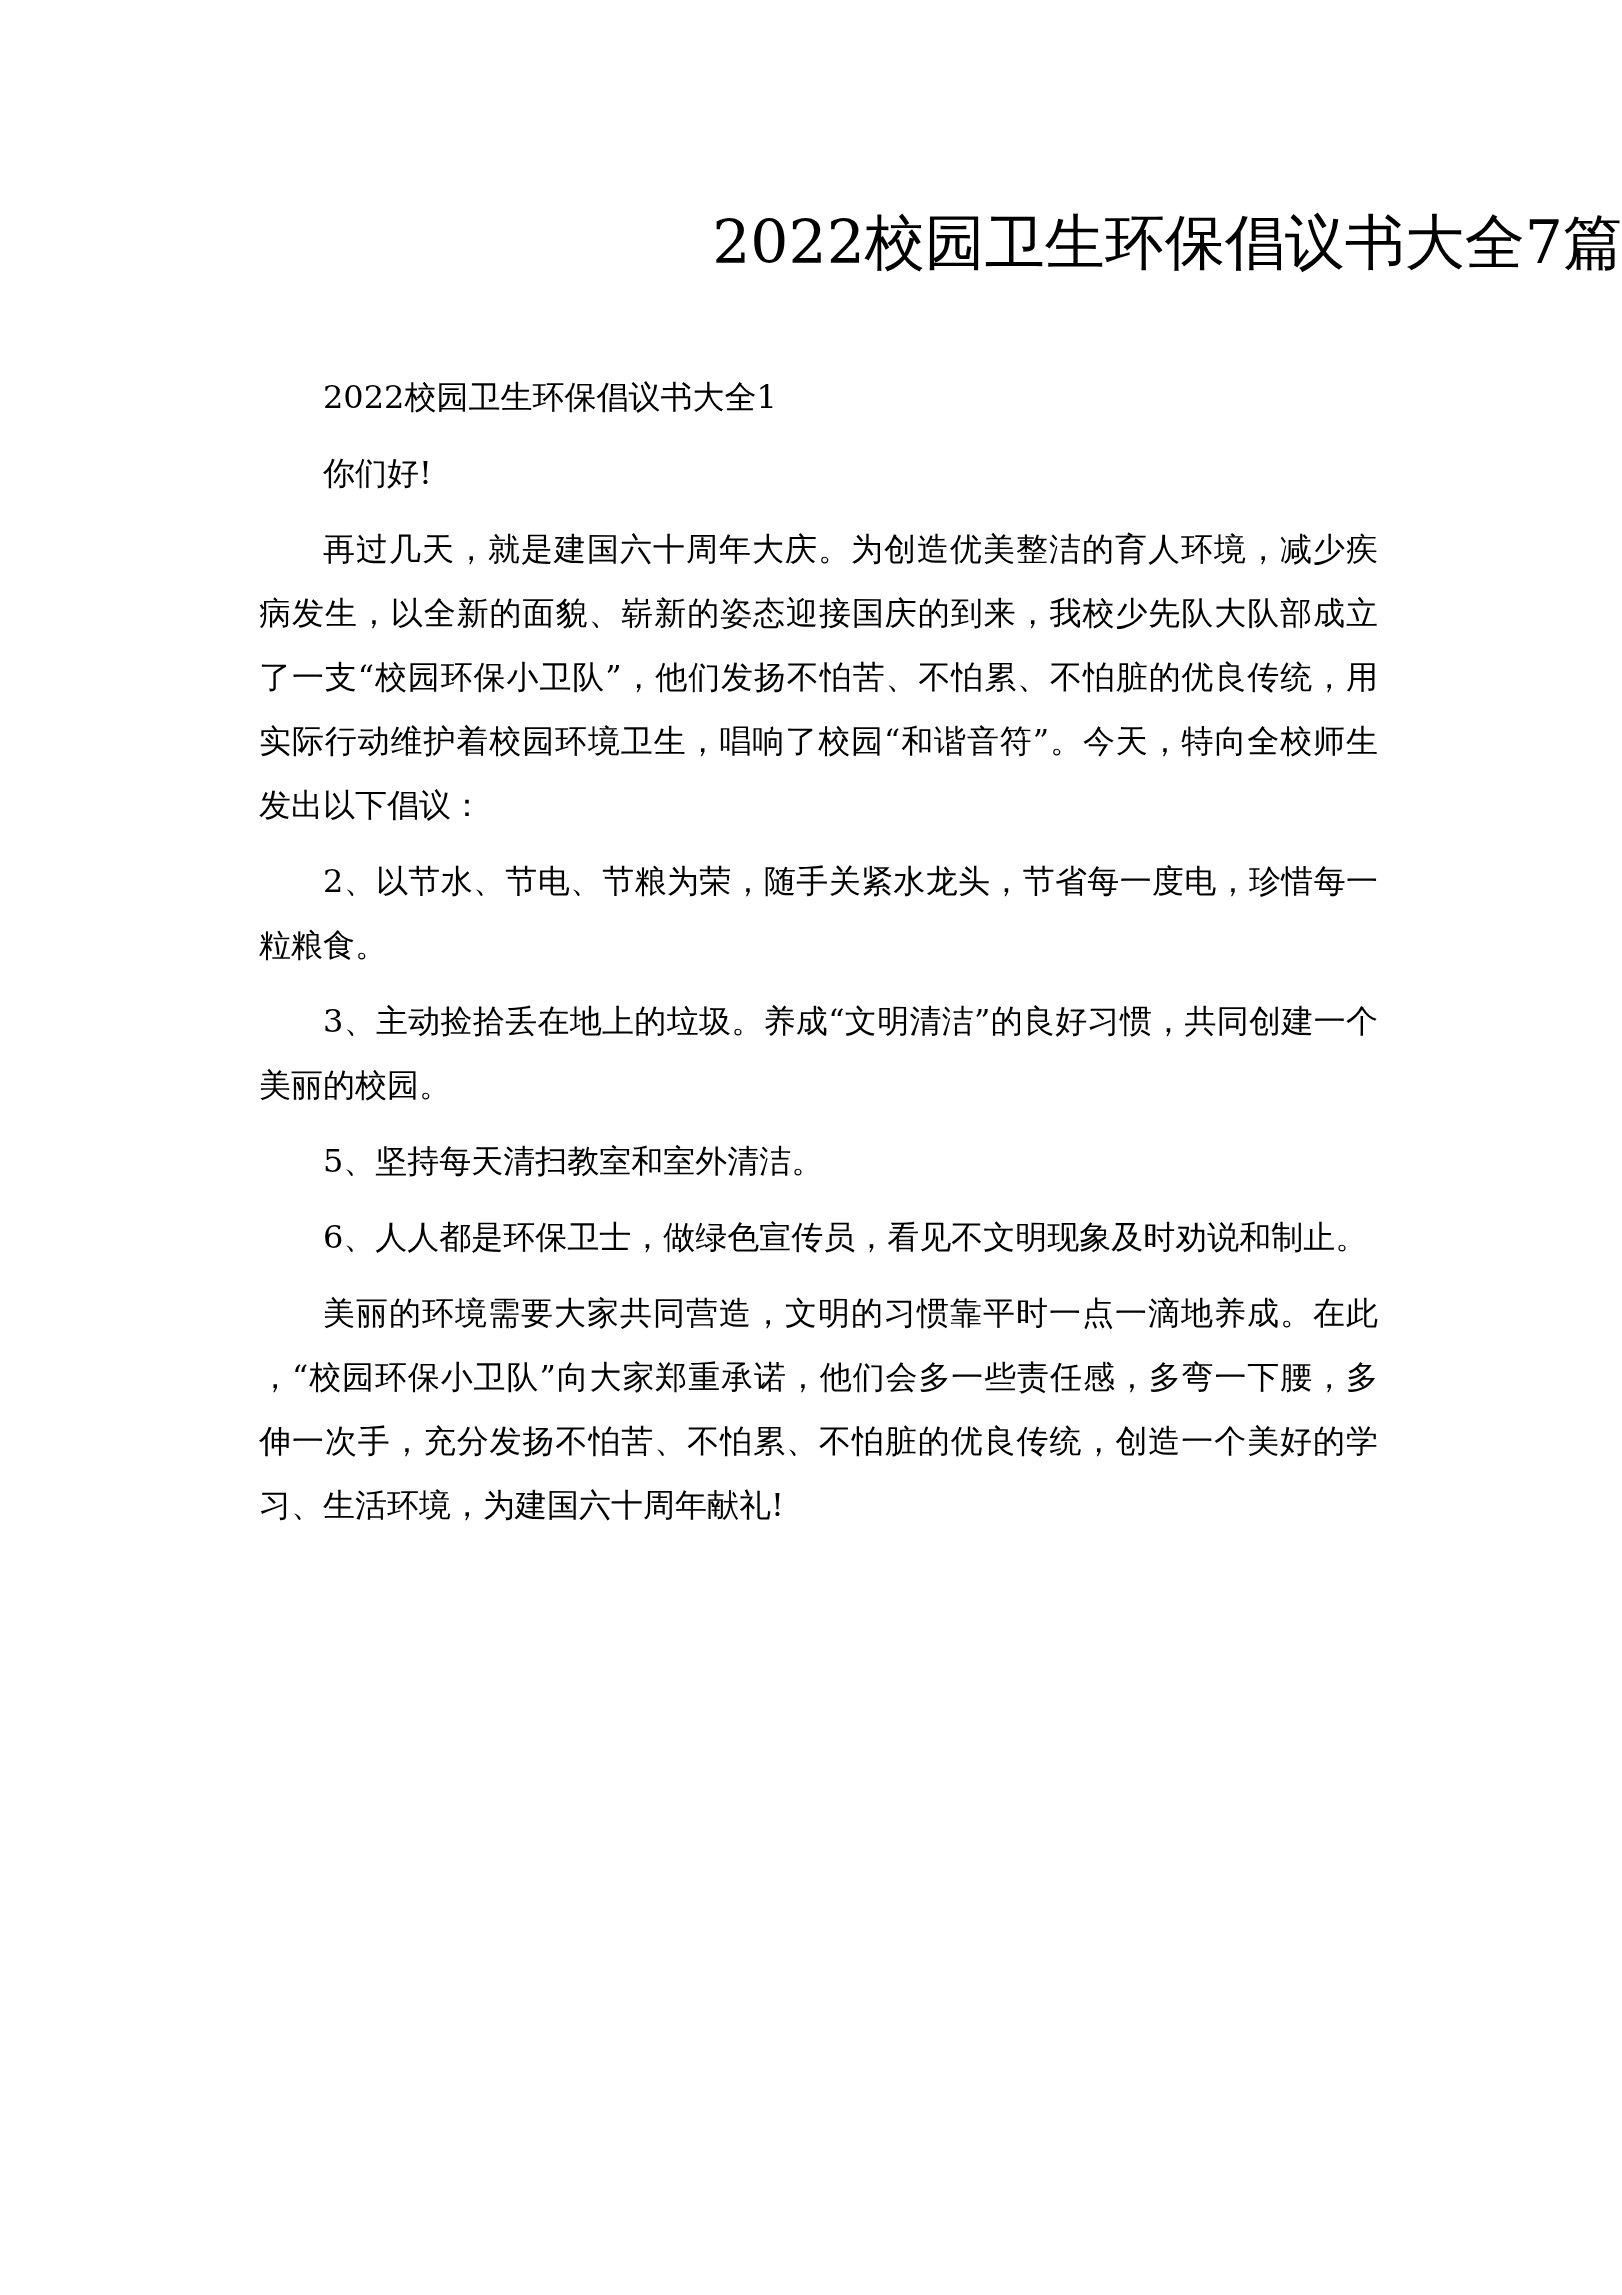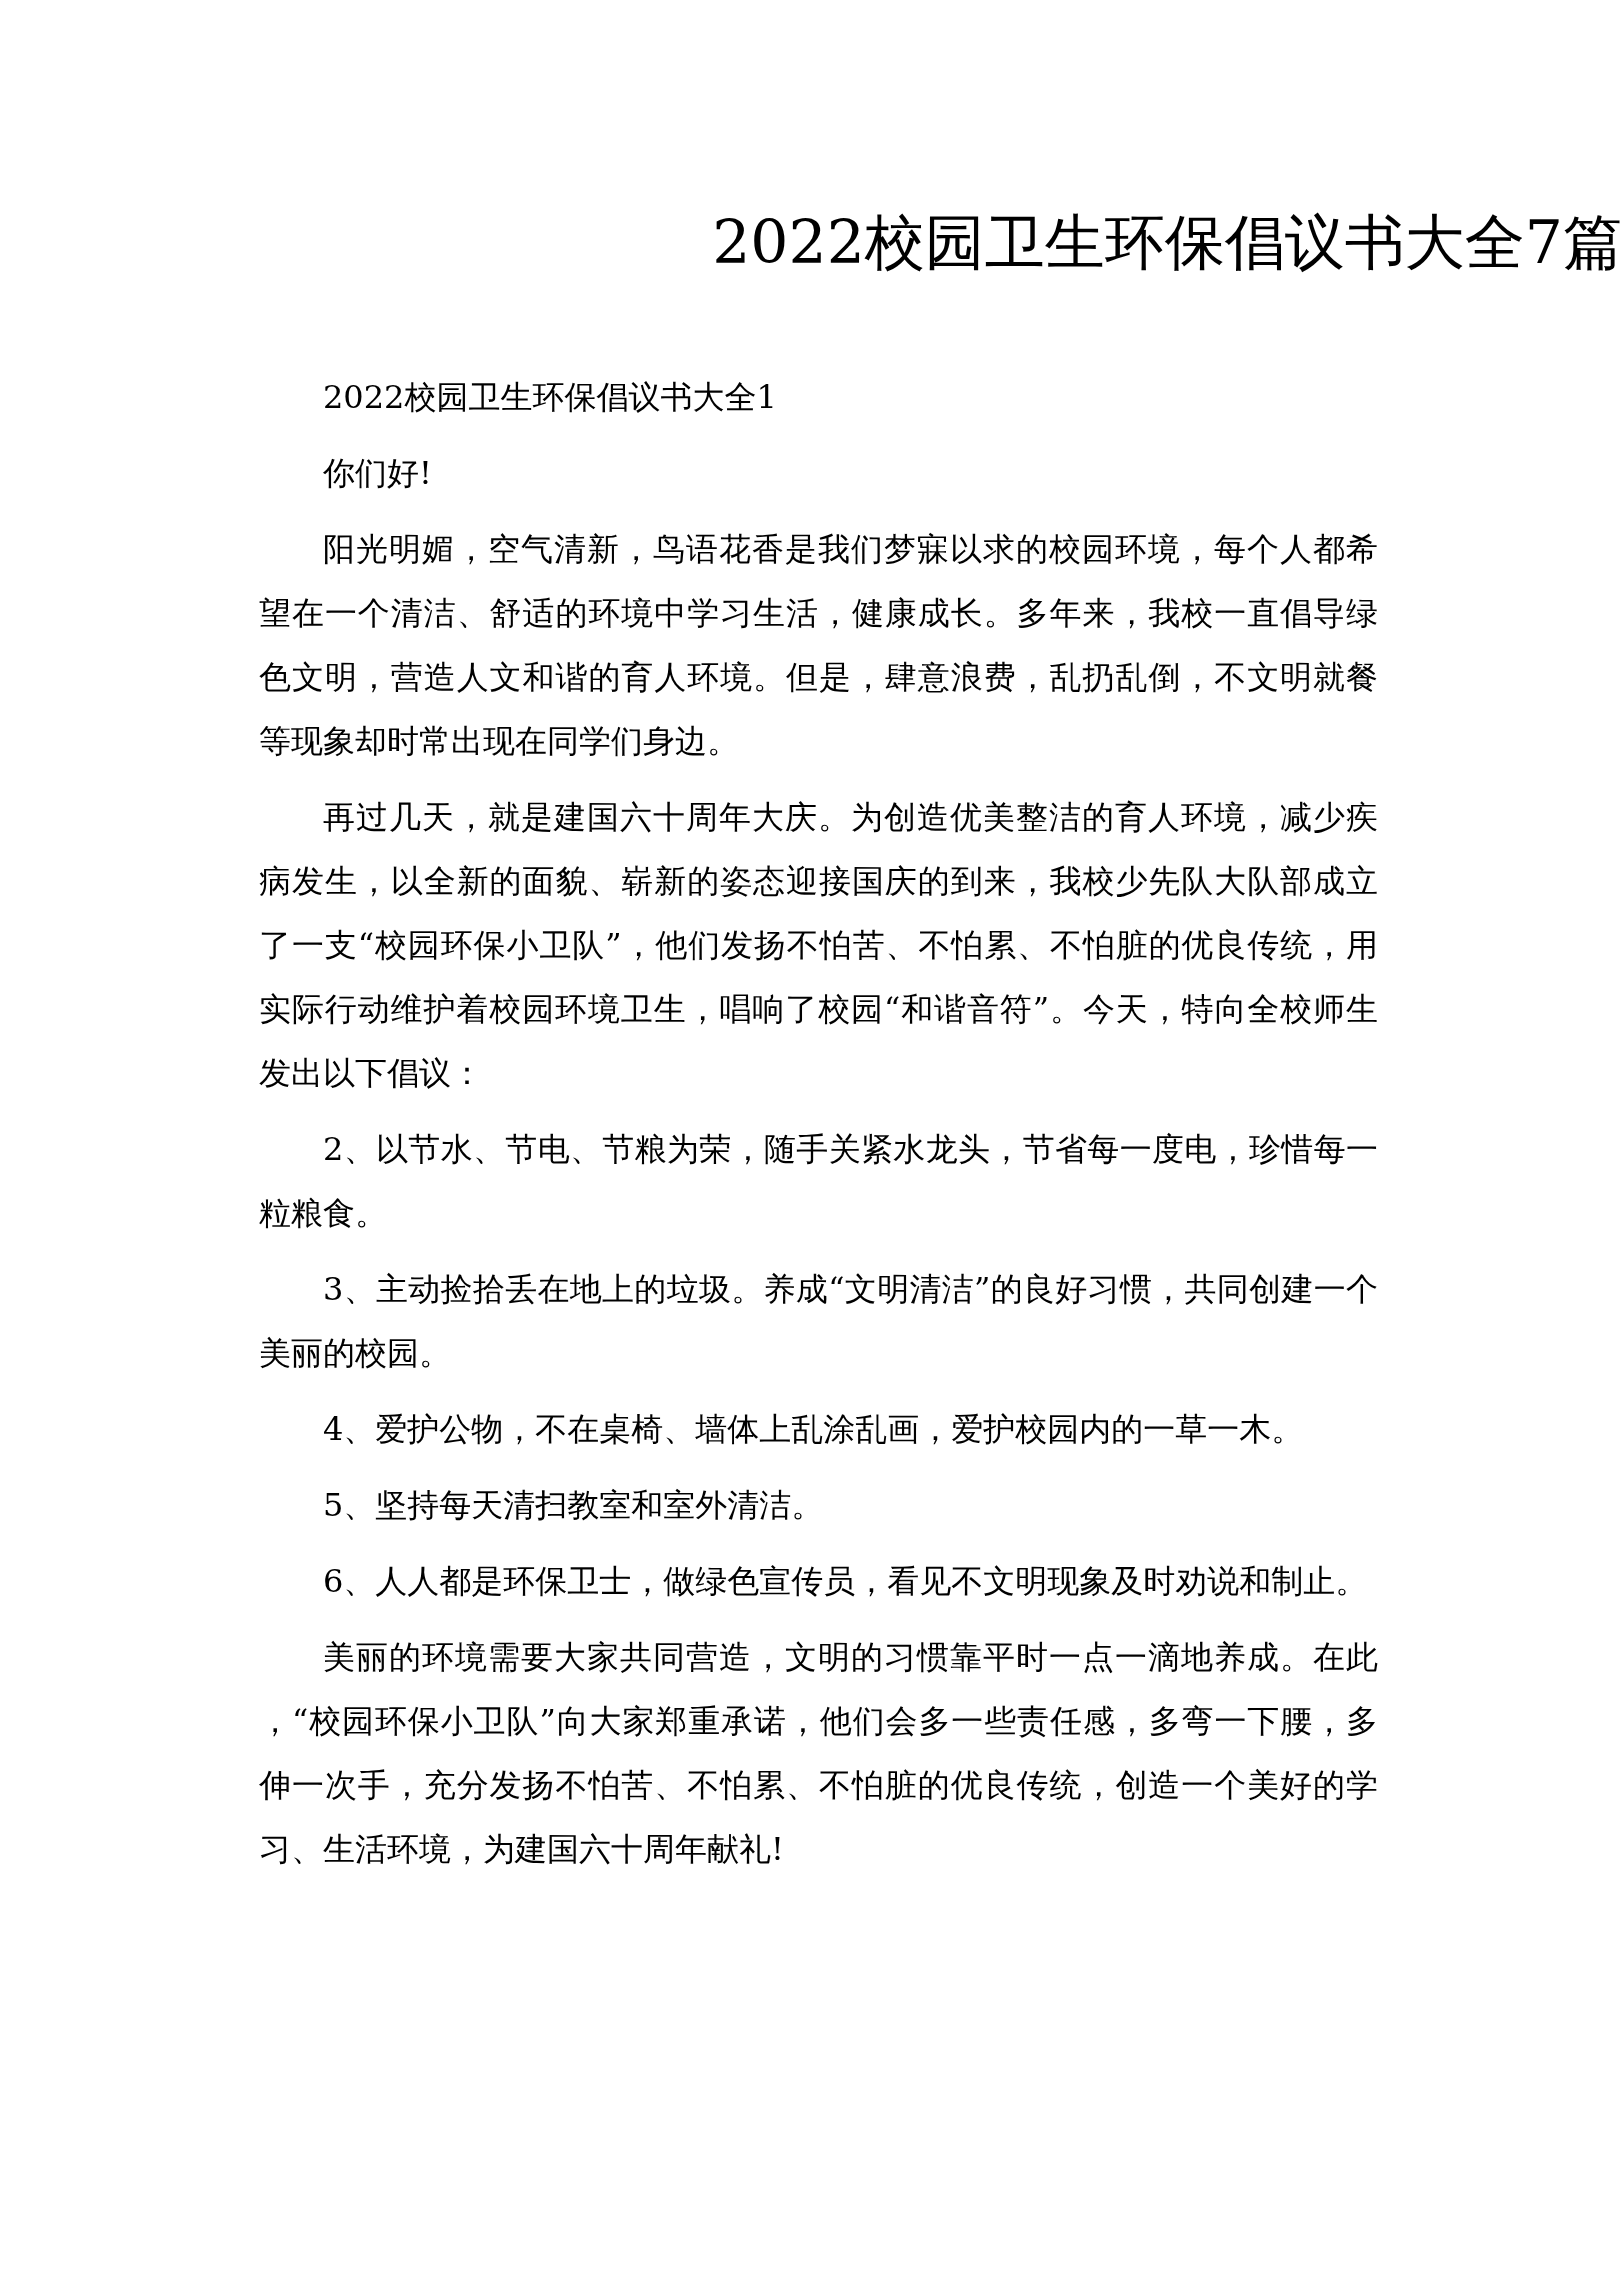--- a/index.html
+++ b/index.html
@@ -54,23 +54,21 @@
   </style>
 </head>
 <body>
 
 <div class="page">
   <h1 class="doc-title">2022校园卫生环保倡议书大全7篇</h1>
 
   <div class="doc-body">
     <p>2022校园卫生环保倡议书大全1</p>
     <p>你们好!</p>
-    <p>阳光明媚，空气清新，鸟语花香是我们梦寐以求的校园环境，每个人都希望在一个清洁、舒适的环境中学习生活，健康成长。多年来，我校一直倡导绿色文明，营造人文和谐的育人环境。但是，肆意浪费，乱扔乱倒，不文明就餐等现象却时常出现在同学们身边。</p>
     <p>再过几天，就是建国六十周年大庆。为创造优美整洁的育人环境，减少疾病发生，以全新的面貌、崭新的姿态迎接国庆的到来，我校少先队大队部成立了一支“校园环保小卫队”，他们发扬不怕苦、不怕累、不怕脏的优良传统，用实际行动维护着校园环境卫生，唱响了校园“和谐音符”。今天，特向全校师生发出以下倡议：</p>
     <p>2、以节水、节电、节粮为荣，随手关紧水龙头，节省每一度电，珍惜每一粒粮食。</p>
     <p>3、主动捡拾丢在地上的垃圾。养成“文明清洁”的良好习惯，共同创建一个美丽的校园。</p>
-    <p>4、爱护公物，不在桌椅、墙体上乱涂乱画，爱护校园内的一草一木。</p>
     <p>5、坚持每天清扫教室和室外清洁。</p>
     <p>6、人人都是环保卫士，做绿色宣传员，看见不文明现象及时劝说和制止。</p>
     <p>美丽的环境需要大家共同营造，文明的习惯靠平时一点一滴地养成。在此，“校园环保小卫队”向大家郑重承诺，他们会多一些责任感，多弯一下腰，多伸一次手，充分发扬不怕苦、不怕累、不怕脏的优良传统，创造一个美好的学习、生活环境，为建国六十周年献礼!</p>
   </div>
 </div>
 
 
 </body></html>

